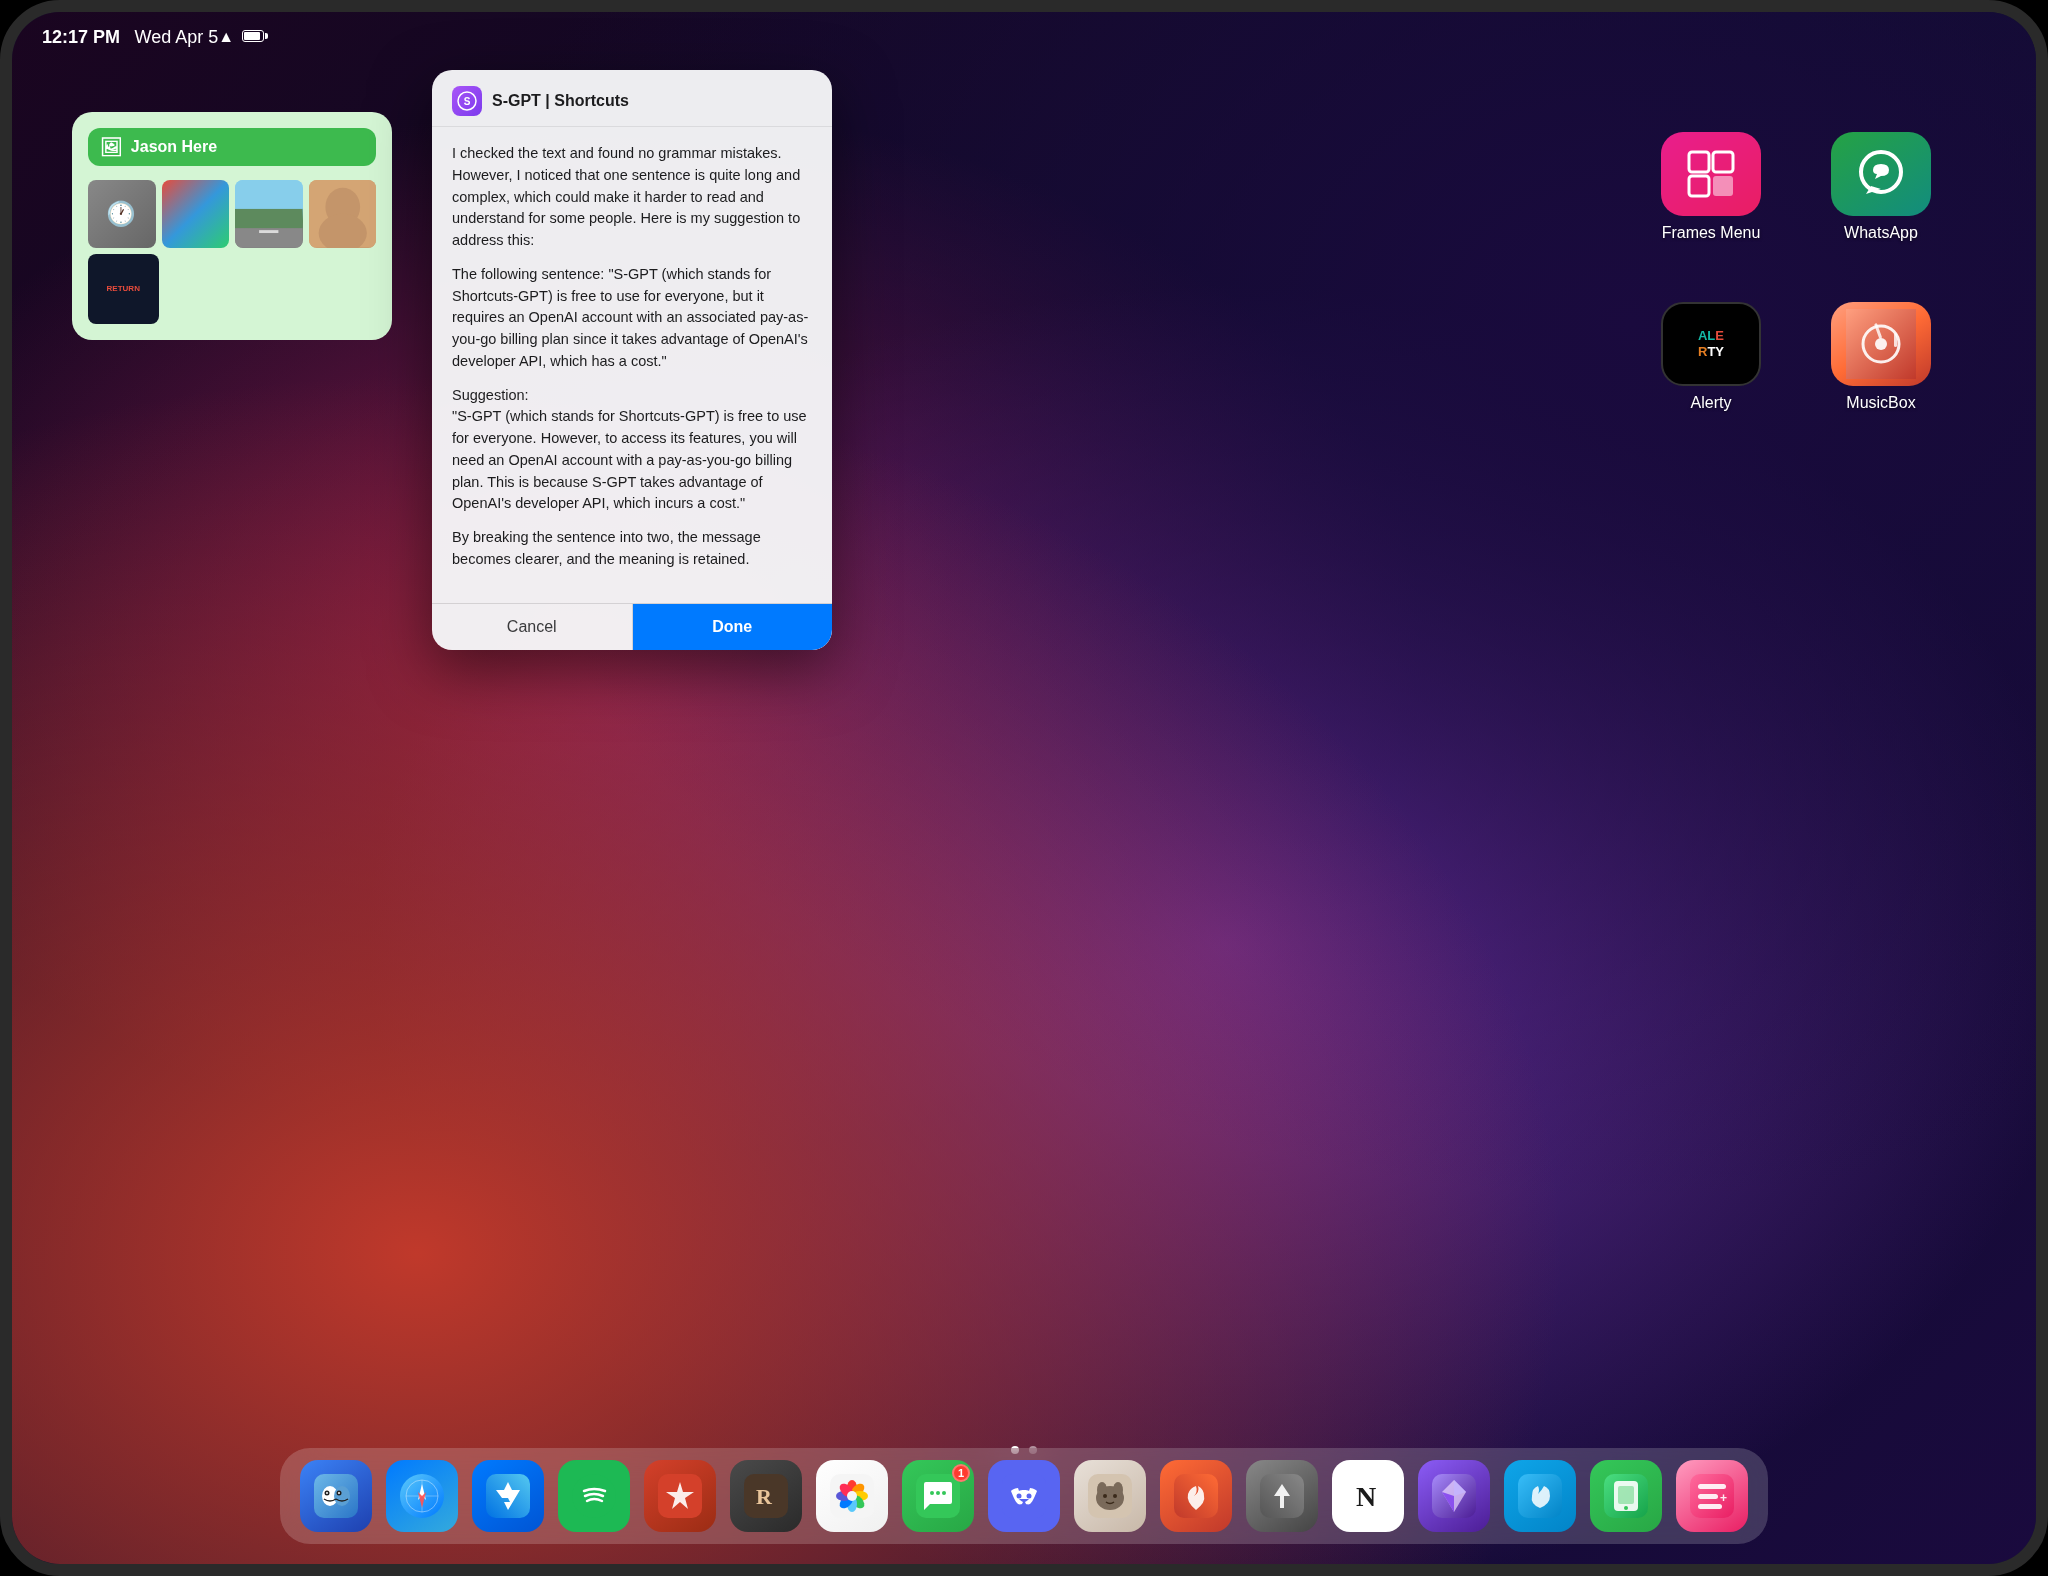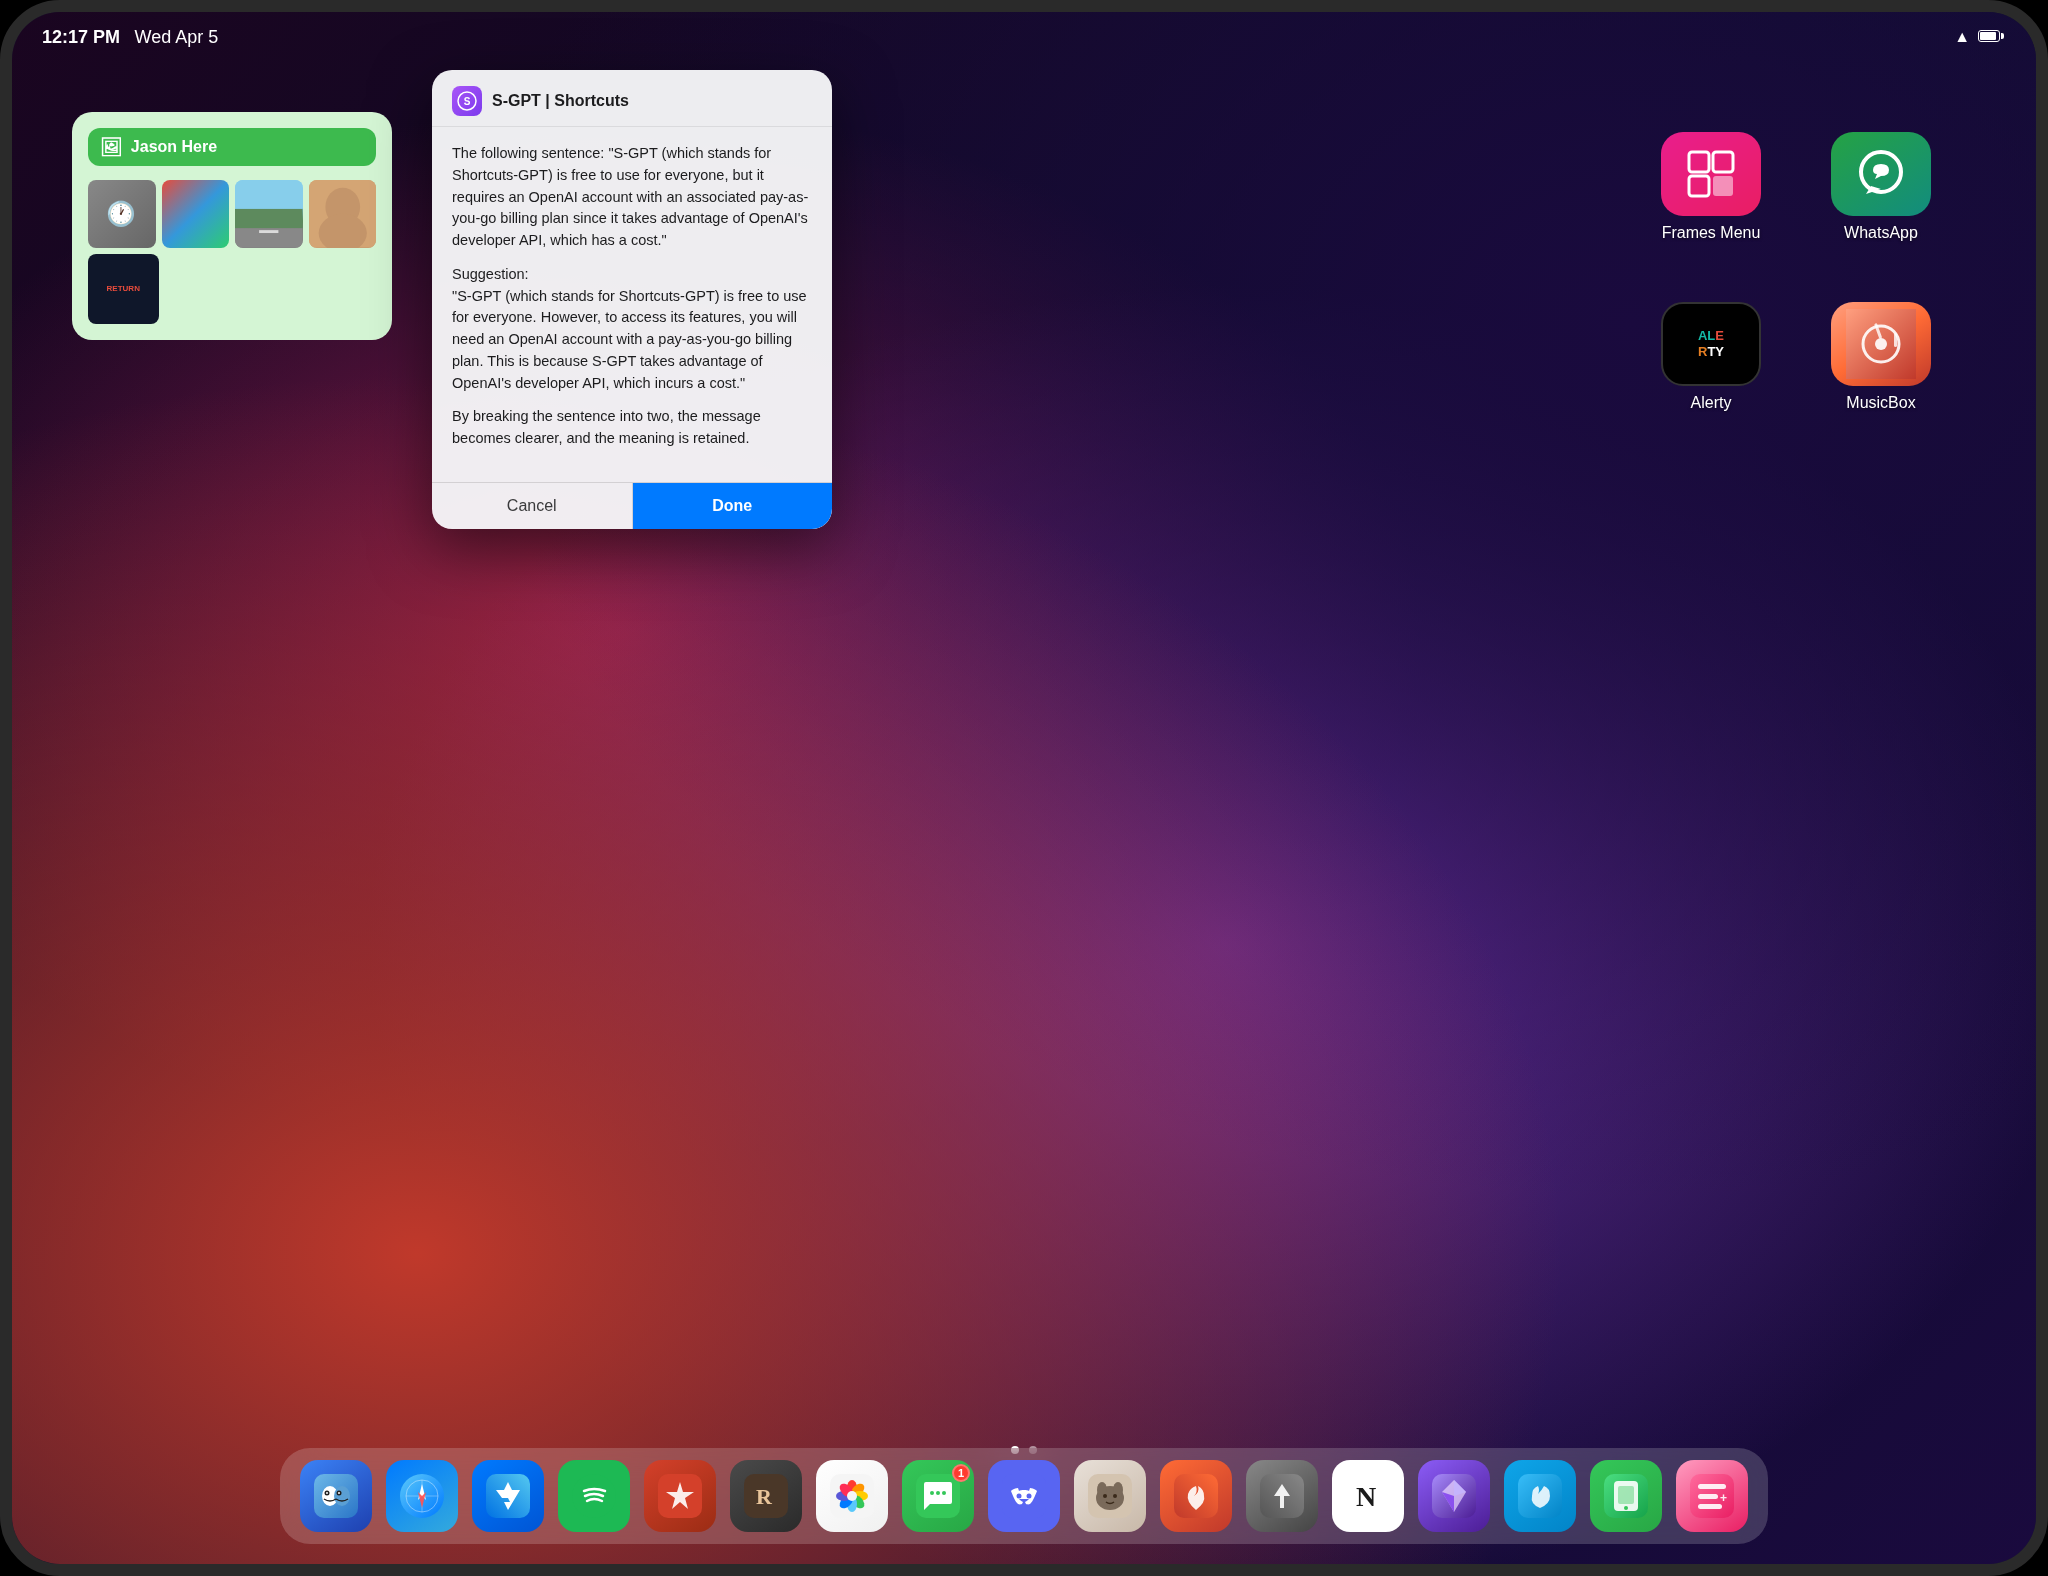--- a/index.html
+++ b/index.html
@@ -39,21 +39,20 @@
 
     
     .status-bar {
       position: absolute;
       top: 0;
       left: 0;
       right: 6px;
       height: 50px;
       display: flex;
       align-items: center;
-      justify-content: space-between;
       padding: 0 30px;
       z-index: 100;
     }
 
     .status-icons {
       display: flex;
       align-items: center;
       gap: 8px;
       color: #fff;
       font-size: 14px;
@@ -500,20 +499,21 @@
       <div class="dialog-header">
         <div class="dialog-icon">
           <svg width="20" height="20" viewBox="0 0 20 20">
             <circle cx="10" cy="10" r="9" fill="none" stroke="#fff" stroke-width="1.5"></circle>
             <text x="10" y="14" text-anchor="middle" fill="#fff" font-size="10" font-weight="bold">S</text>
           </svg>
         </div>
         <span class="dialog-title">S-GPT | Shortcuts</span>
       </div>
       <div class="dialog-body">
+        <p>I checked the text and found no grammar mistakes. However, I noticed that one sentence is quite long and complex, which could make it harder to read and understand for some people. Here is my suggestion to address this:</p>
         <p>
           <span>The following sentence:</span>
           <span>"S-GPT (which stands for Shortcuts-GPT) is free to use for everyone, but it requires an OpenAI account with an associated pay-as-you-go billing plan since it takes advantage of OpenAI's developer API, which has a cost."</span>
         </p>
         <p>
           <span>Suggestion:</span><br>
           <span>"S-GPT (which stands for Shortcuts-GPT) is free to use for everyone. However, to access its features, you will need an OpenAI account with a pay-as-you-go billing plan. This is because S-GPT takes advantage of OpenAI's developer API, which incurs a cost."</span>
         </p>
         <p>By breaking the sentence into two, the message becomes clearer, and the meaning is retained.</p>
       </div>

